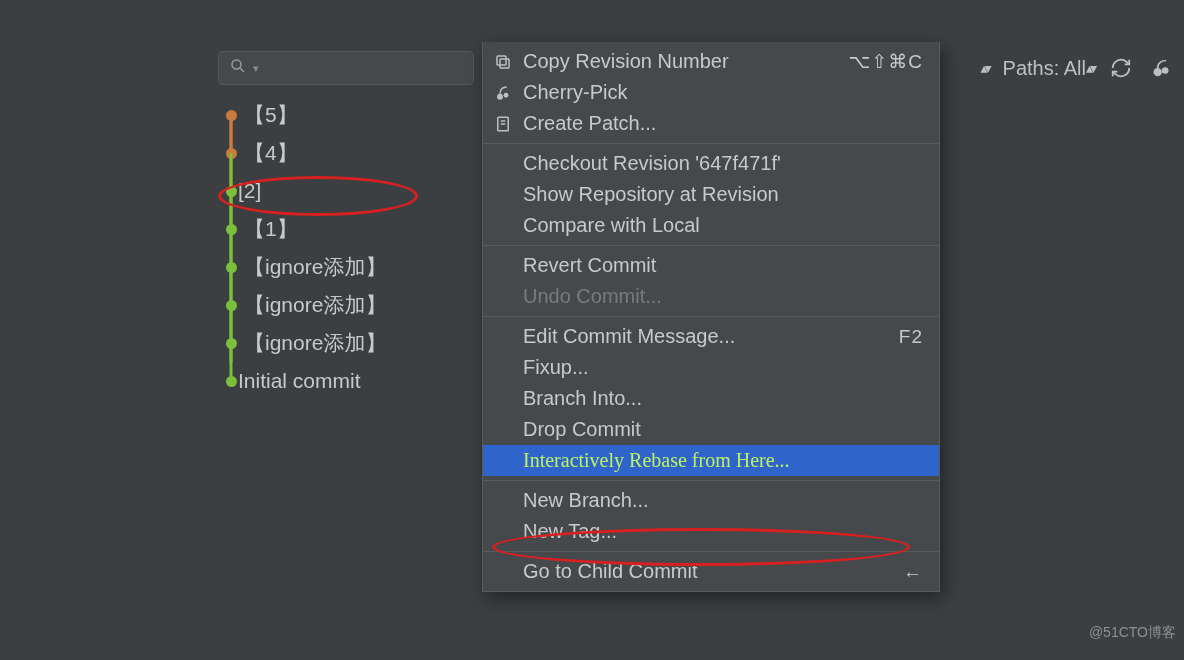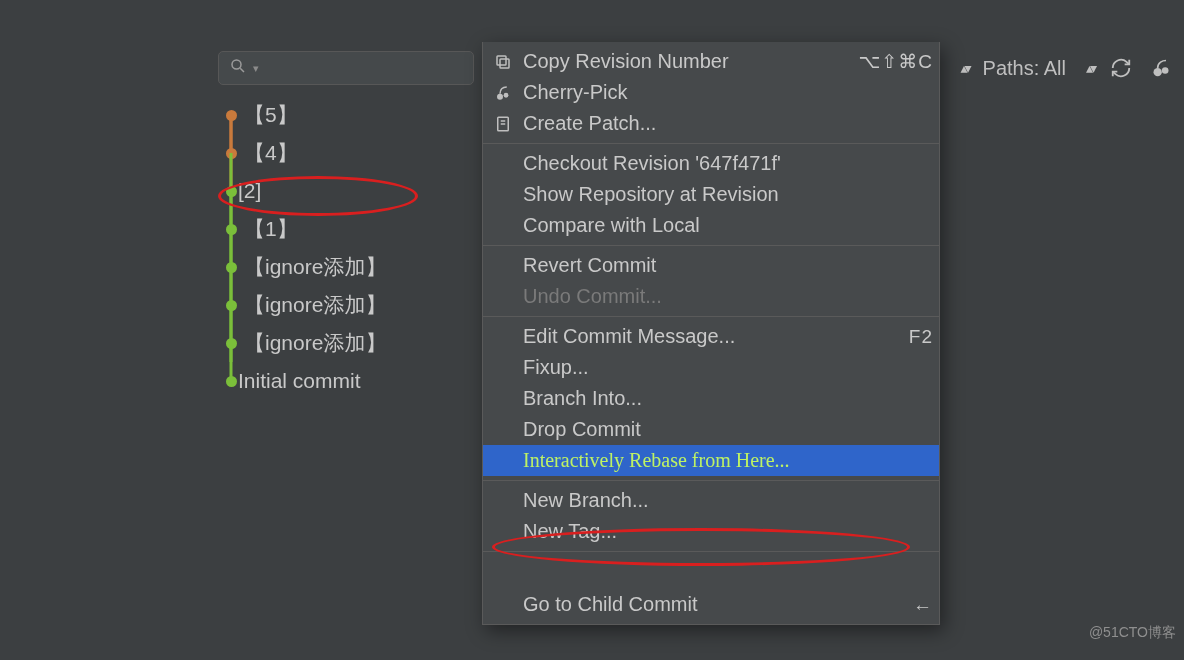--- a/index.html
+++ b/index.html
@@ -27,21 +27,21 @@
     width:256px; height:34px; border:1px solid #575757; border-radius:5px;
     background:#45494b; display:flex; align-items:center; padding:0 10px;
     gap:6px;
   }
   .search-box svg { flex:0 0 auto; }
   .toolbar-right {
     position:absolute; top:48px; right:0; height:40px; display:flex; align-items:center;
     gap:14px; padding-right:10px;
   }
   .paths-dd {
-    display:flex; align-items:center; gap:20px; color:#bfbfbf;
+    display:flex; align-items:center; gap:0; color:#bfbfbf;
   }
   .updown { font-size:14px; color:#bfbfbf; letter-spacing:-3px; }
   .toolbar-icon { width:26px; height:26px; display:flex; align-items:center; justify-content:center; }
 
   
   .commits {
     position:absolute; top:96px; left:218px; right:0;
   }
   .commit-row {
     height:38px; display:flex; align-items:center; position:relative;
@@ -67,24 +67,24 @@
 
   
   .ctx {
     position:absolute; top:42px; left:482px; width:458px;
     background:#46494b; border:1px solid #5a5a5a;
     box-shadow: 4px 6px 18px rgba(0,0,0,.45);
     z-index:50;
     border-top:none;
   }
   .ctx .grp { border-bottom:1px solid #5a5a5a; padding:4px 0; }
-  .ctx .grp:last-child { border-bottom:none;margin-top:33px; }
+  .ctx .grp:last-child { border-bottom:none; }
   .ctx .item {
     display:flex; align-items:center; height:31px;
-    padding-left:40px; padding-right:6px;
+    padding-left:40px; padding-right:16px;
     color:#c9c9c9; font-size:20px; position:relative; white-space:nowrap;
   }
   .ctx .item .ico { position:absolute; left:8px; width:24px; display:flex; justify-content:center; }
   .ctx .item.disabled { color:#7a7a7a; }
   .ctx .item.sel { background:#2f65ca; color:#bef264;font-family:Liberation Serif, serif; }
   .ctx .item .shortcut { margin-left:auto; color:#c9c9c9; font-size:19px; letter-spacing:1px; }
 
   
   .ellipse {
     position:absolute; border:3px solid #d91f1f; border-radius:50%;

